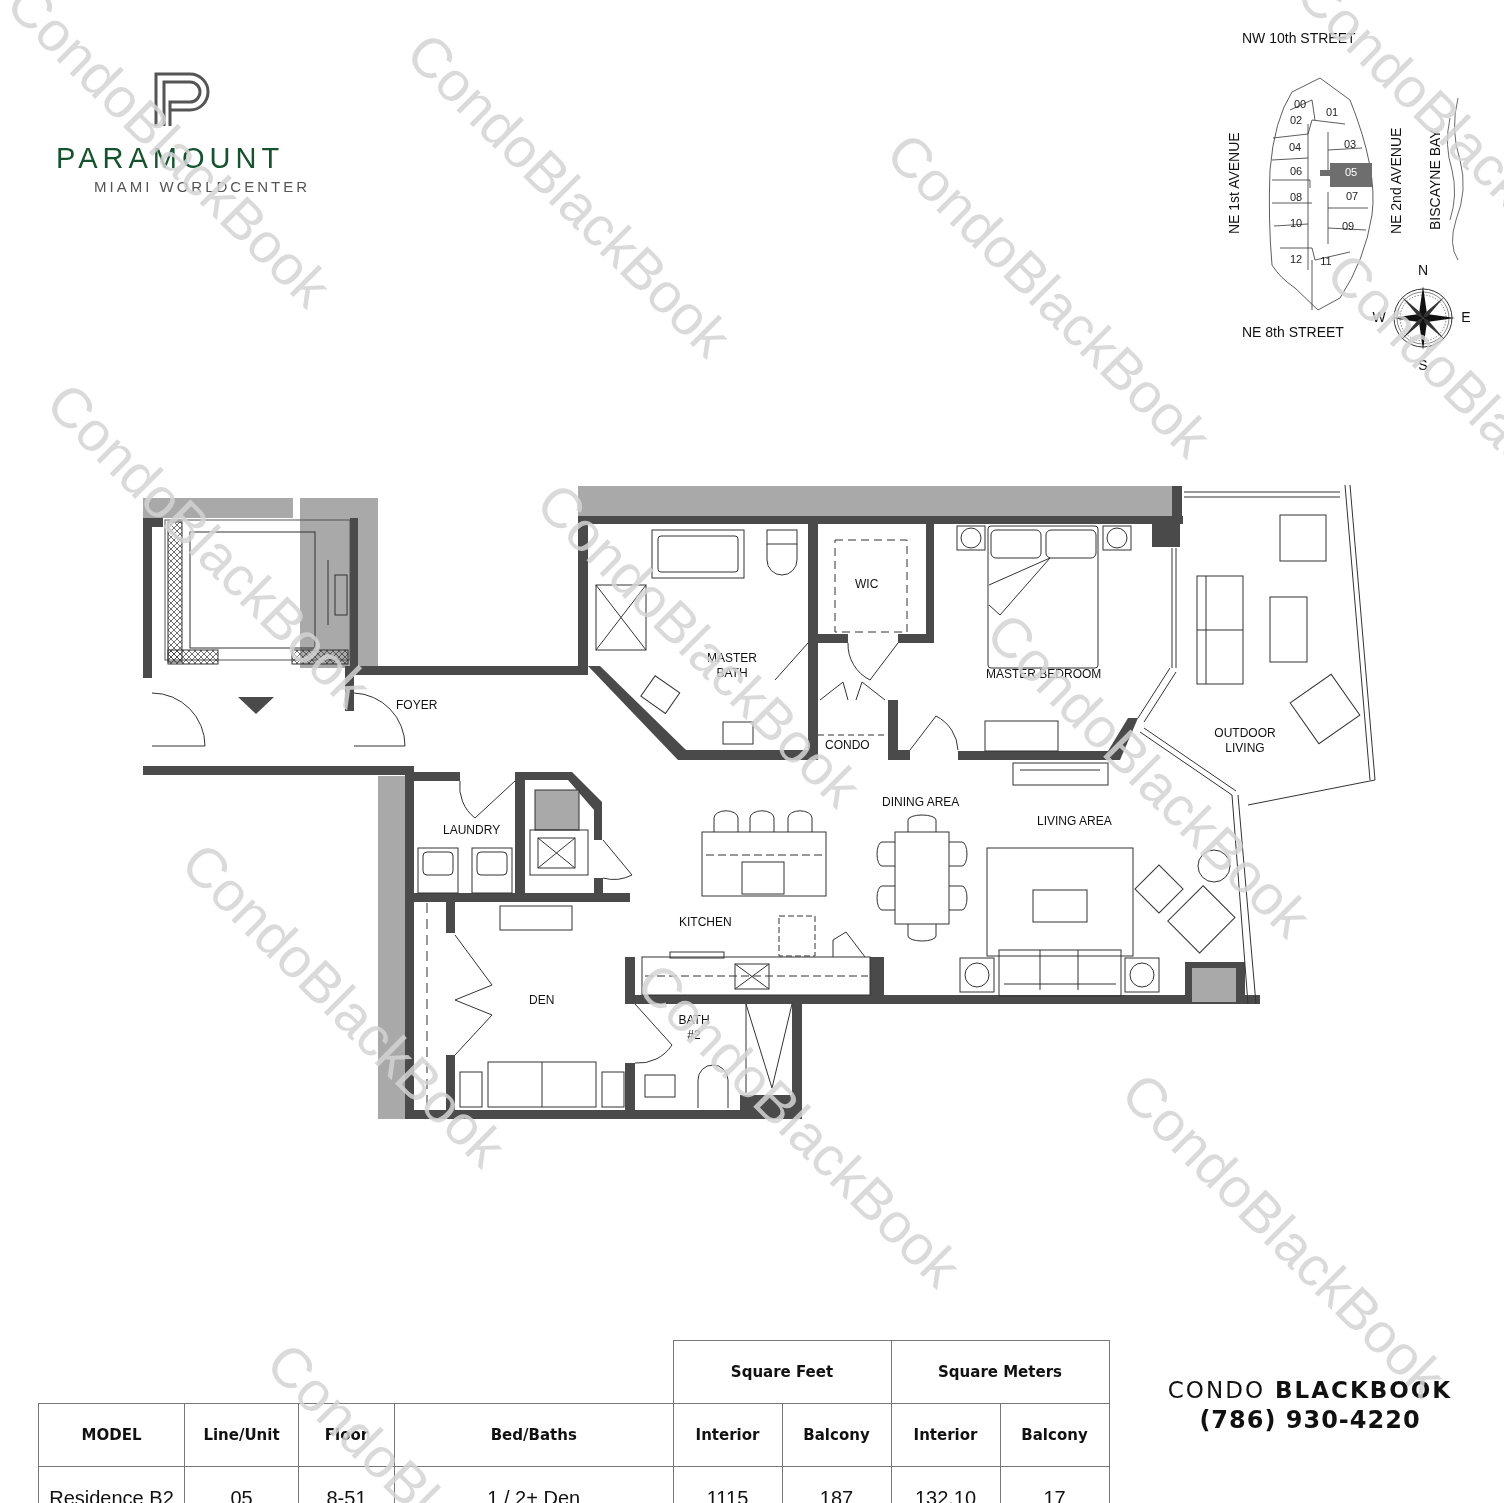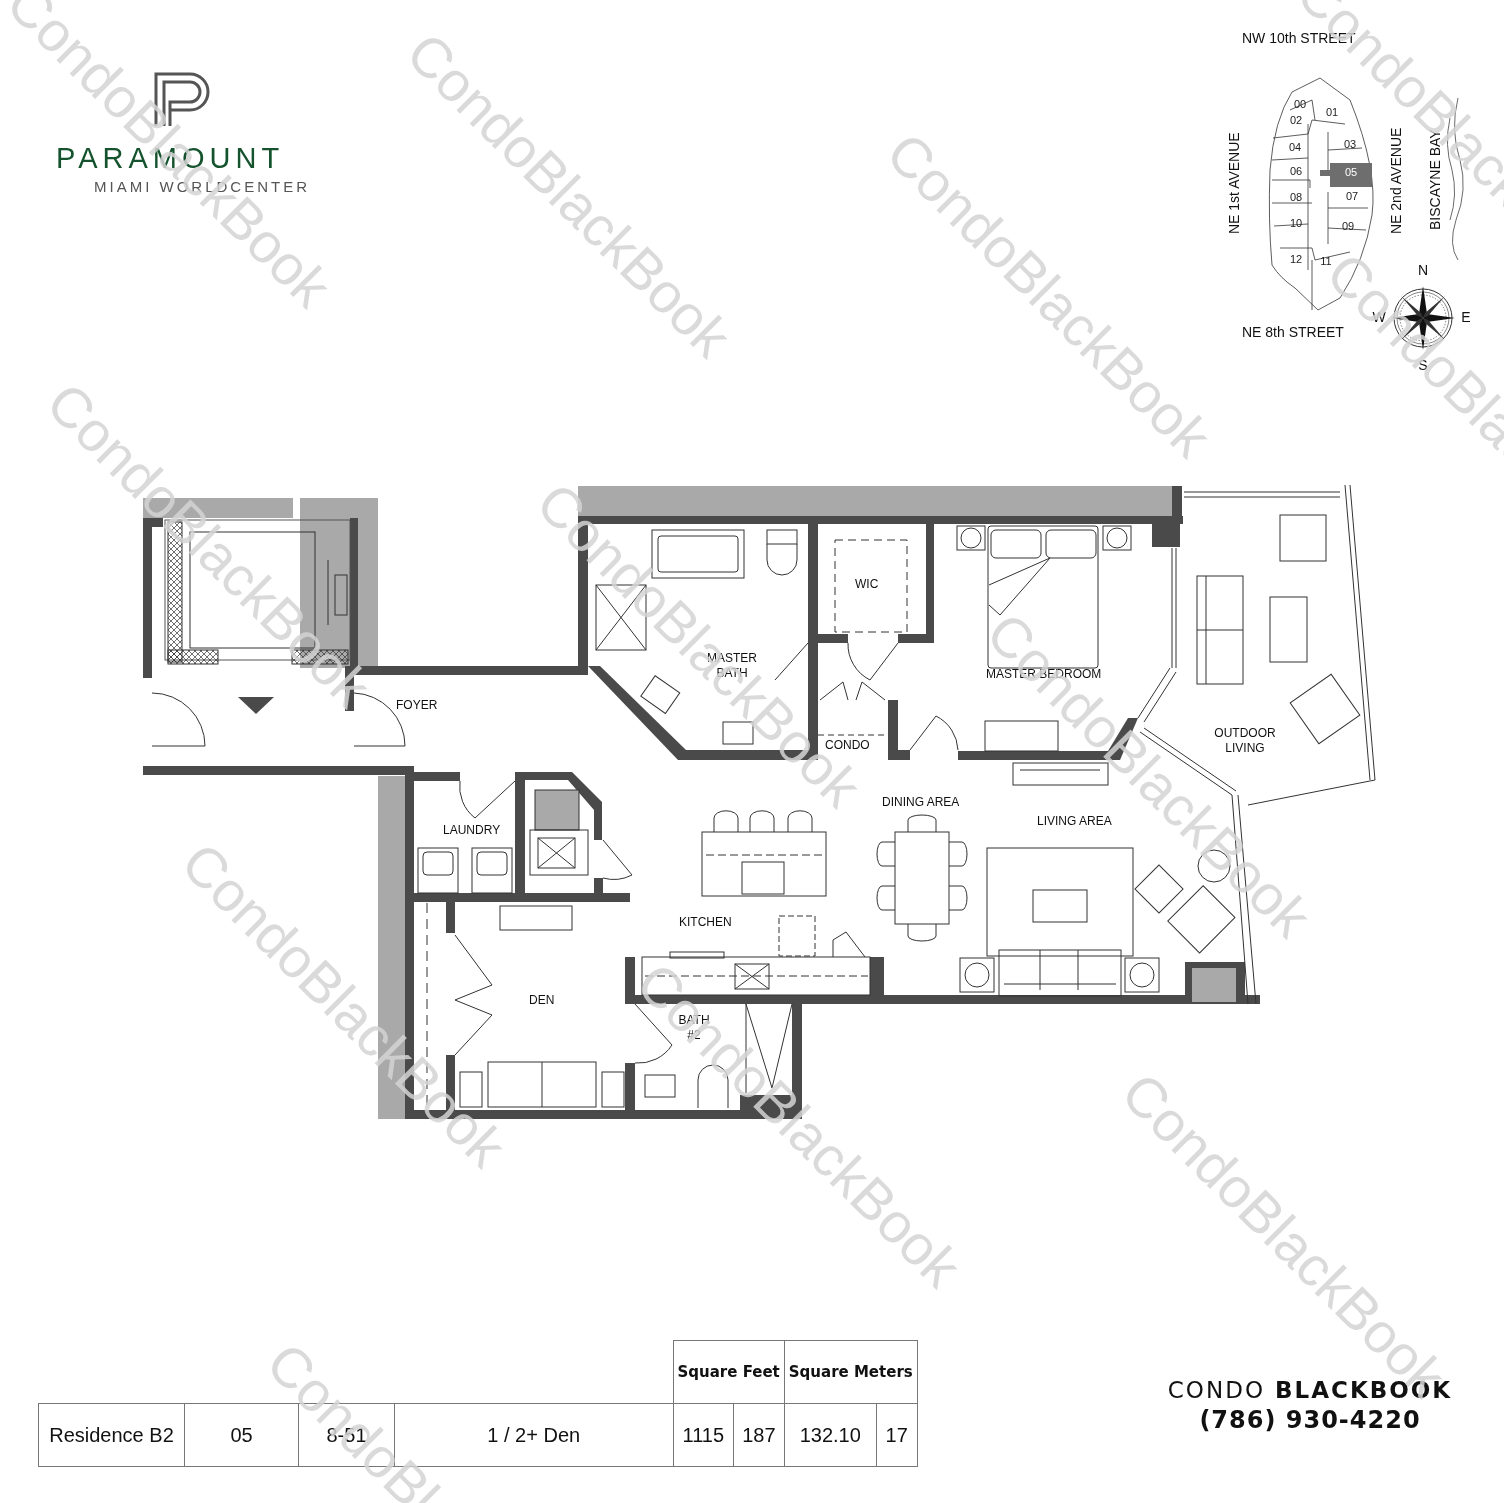--- a/index.html
+++ b/index.html
@@ -361,20 +361,30 @@
     <tbody>
         <tr>
       <td class="empty" style="width:138px;"></td>
       <td class="empty" style="width:106px;"></td>
       <td class="empty" style="width:88px;"></td>
       <td class="empty" style="width:270px;"></td>
       <td class="hdr" colspan="2">Square Feet</td>
       <td class="hdr" colspan="2">Square Meters</td>
     </tr>
     <tr>
+      <td class="hdr">MODEL</td>
+      <td class="hdr">Line/Unit</td>
+      <td class="hdr">Floor</td>
+      <td class="hdr">Bed/Baths</td>
+      <td class="hdr" style="width:100px;">Interior</td>
+      <td class="hdr" style="width:100px;">Balcony</td>
+      <td class="hdr" style="width:100px;">Interior</td>
+      <td class="hdr" style="width:100px;">Balcony</td>
+    </tr>
+    <tr>
       <td class="val">Residence B2</td>
       <td class="val">05</td>
       <td class="val">8-51</td>
       <td class="val">1 / 2+ Den</td>
       <td class="val">1115</td>
       <td class="val">187</td>
       <td class="val">132.10</td>
       <td class="val">17</td>
     </tr>
   </tbody>

